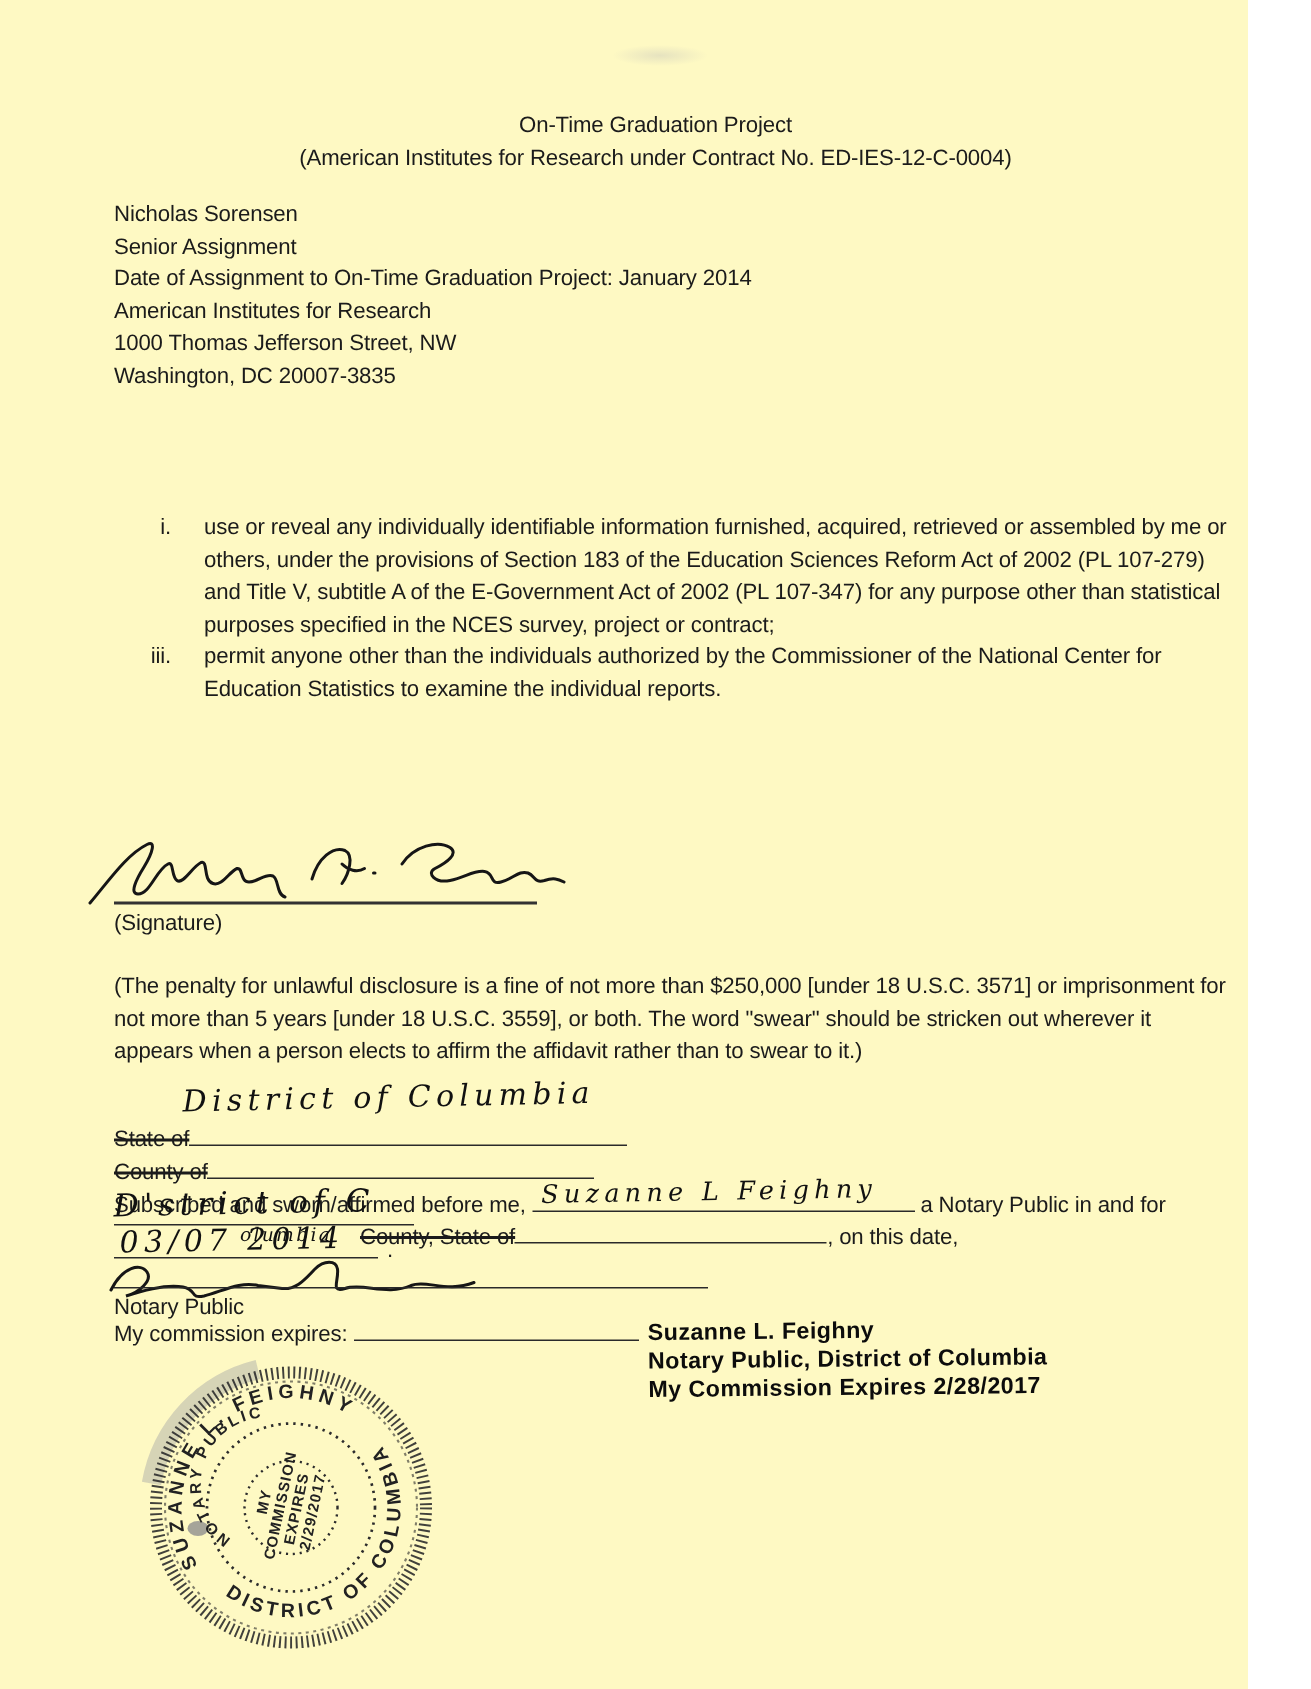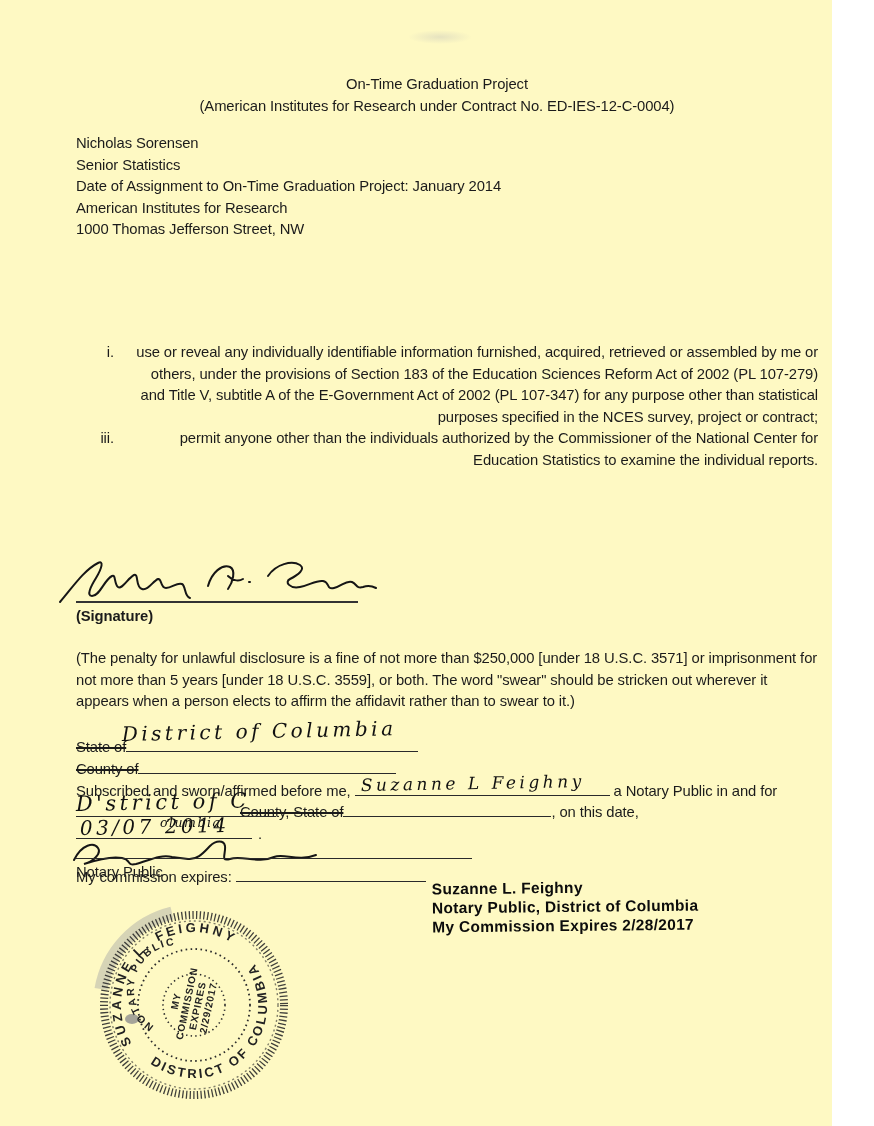--- a/index.html
+++ b/index.html
@@ -5,59 +5,60 @@
   html,body{margin:0;padding:0;background:#ffffff;}
   .page{
     position:relative;width:832px;height:1126px;background:#fef9c3;overflow:hidden;
     font-family:"Liberation Sans",sans-serif;font-size:14.8px;line-height:21.5px;
     color:#1b1b1b;letter-spacing:-0.1px;
   }
   .abs{position:absolute;}
   .center{text-align:center;}
   .u{text-decoration:underline;}
   .strike{text-decoration:line-through;text-decoration-thickness:1.5px;}
-  .blank{display:inline-block;border-bottom:1.6px solid #2a2a2a;height:16px;vertical-align:baseline;}
+  .blank{display:inline-block;border-bottom:1.6px solid #2a2a2a;height:16px;vertical-align:baseline;margin-top:12px;}
   .hand{
     font-family:"DejaVu Serif",serif;font-style:italic;color:#111;
     letter-spacing:3.5px;white-space:nowrap;
   }
   .hand-big{font-size:20px;transform:rotate(-1.2deg);transform-origin:left bottom;}
   .hand-mid{font-size:17px;transform:rotate(-1deg);transform-origin:left bottom;}
   .hand-sup{font-size:12.5px;letter-spacing:1.5px;}
   .stamp{
     font-weight:700;color:#0c0c0c;font-size:15.5px;line-height:19px;
     letter-spacing:0.3px;transform:rotate(-0.6deg);white-space:nowrap;
   }
   .list-row{display:flex;}
   .list-marker{width:60px;text-align:right;padding-right:22px;box-sizing:border-box;flex:0 0 60px;}
-  .list-text{flex:1;text-align:right;}
+  .list-text{flex:1;}
   .smudge{
     position:absolute;left:408px;top:30px;width:64px;height:14px;border-radius:50%;
     background:radial-gradient(closest-side,#b9b9b9,transparent);opacity:.35;
   }
   p{margin:0;}
 </style>
 </head>
 <body>
 
 <div class="page">
 
   <div class="smudge"></div>
 
   <div class="abs center" style="left:0;top:74px;width:874px;">
     <p>On-Time Graduation Project</p>
     <p>(American Institutes for Research under Contract No. ED-IES-12-C-0004)</p>
   </div>
 
   <div class="abs" style="left:76px;top:133px;width:740px;">
     <p>Nicholas Sorensen</p>
-    <p>Senior Statistics</p>
+    <p>Senior Assignment</p>
     <p>Date of Assignment to On-Time Graduation Project: January 2014</p>
     <p>American Institutes for Research</p>
     <p>1000 Thomas Jefferson Street, NW</p>
+    <p>Washington, DC 20007-3835</p>
   </div>
 
 
   <div class="abs" style="left:76px;top:342px;width:742px;">
     <div class="list-row">
       <div class="list-marker">i.</div>
       <div class="list-text">use or reveal any individually identifiable information furnished, acquired, retrieved or assembled by me or others, under the provisions of Section 183 of the Education Sciences Reform Act of 2002 (PL 107-279) and Title V, subtitle A of the E-Government Act of 2002 (PL 107-347) for any purpose other than statistical purposes specified in the NCES survey, project or contract;</div>
     </div>
     <div class="list-row">
       <div class="list-marker">iii.</div>
@@ -66,21 +67,21 @@
   </div>
 
   <svg class="abs" style="left:58px;top:558px;" width="320" height="50" viewBox="0 0 320 50">
     <g fill="none" stroke="#161616" stroke-width="2" stroke-linecap="round">
       <path d="M2 44 C14 30 26 12 40 5 C46 2 44 10 38 20 C33 28 28 38 34 38 C42 38 46 22 54 18 C58 16 56 26 60 29 C64 32 70 20 76 17 C81 15 77 29 84 31 C90 33 95 23 100 21 C104 20 102 30 108 30 C114 30 119 24 124 26 C128 28 126 38 132 40"></path>
       <path d="M150 28 C154 14 164 6 172 9 C178 12 175 24 170 31 M170 18 C174 22 180 24 185 21 M191 24 L192 24"></path>
       <path d="M210 18 C218 6 234 2 242 7 C248 11 240 17 232 21 C226 24 232 31 242 29 C252 27 258 22 265 23 C272 24 268 32 276 30 C284 28 288 22 294 24 C299 26 298 31 305 29 C311 27 314 28 318 30"></path>
     </g>
   </svg>
   <div class="abs" style="left:76px;top:601px;width:282px;border-bottom:2px solid #333;"></div>
-  <p class="abs" style="left:76px;top:606px;font-weight:bold;">(Signature)</p>
+  <p class="abs" style="left:76px;top:606px;">(Signature)</p>
 
   <p class="abs" style="left:76px;top:648px;width:748px;">(The penalty for unlawful disclosure is a fine of not more than $250,000 [under 18 U.S.C. 3571] or imprisonment for not more than 5 years [under 18 U.S.C. 3559], or both. The word "swear" should be stricken out wherever it appears when a person elects to affirm the affidavit rather than to swear to it.)</p>
 
   <div class="abs" style="left:76px;top:735px;">
     <span class="strike">State of</span><span class="blank" style="width:292px;"></span>
   </div>
   <div class="abs hand hand-big" style="left:122px;top:724px;">District of Columbia</div>
 
   <div class="abs" style="left:76px;top:757px;">
     <span class="strike">County of</span><span class="blank" style="width:258px;"></span>

